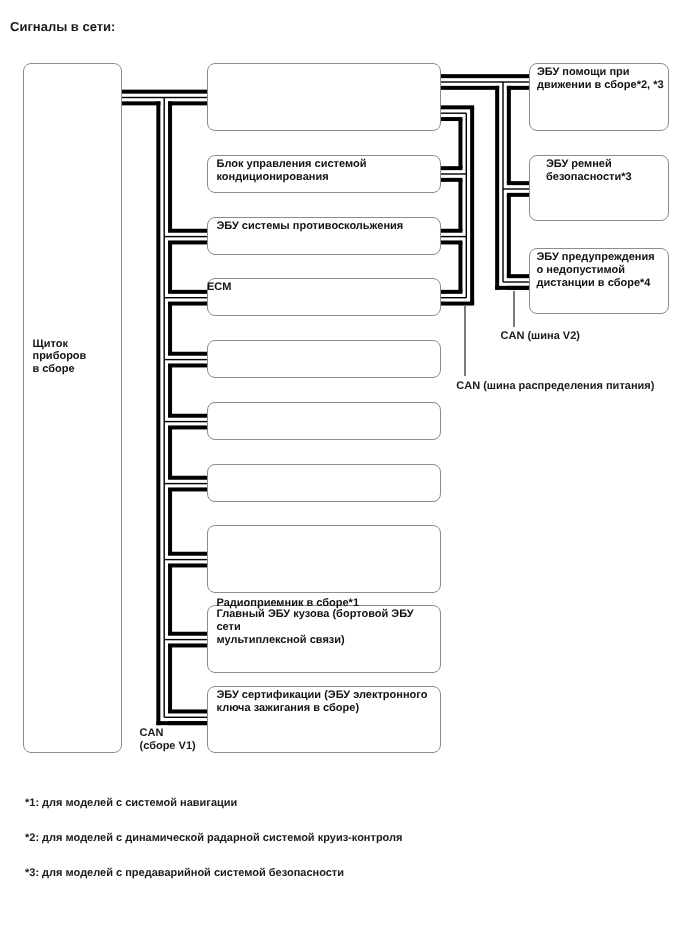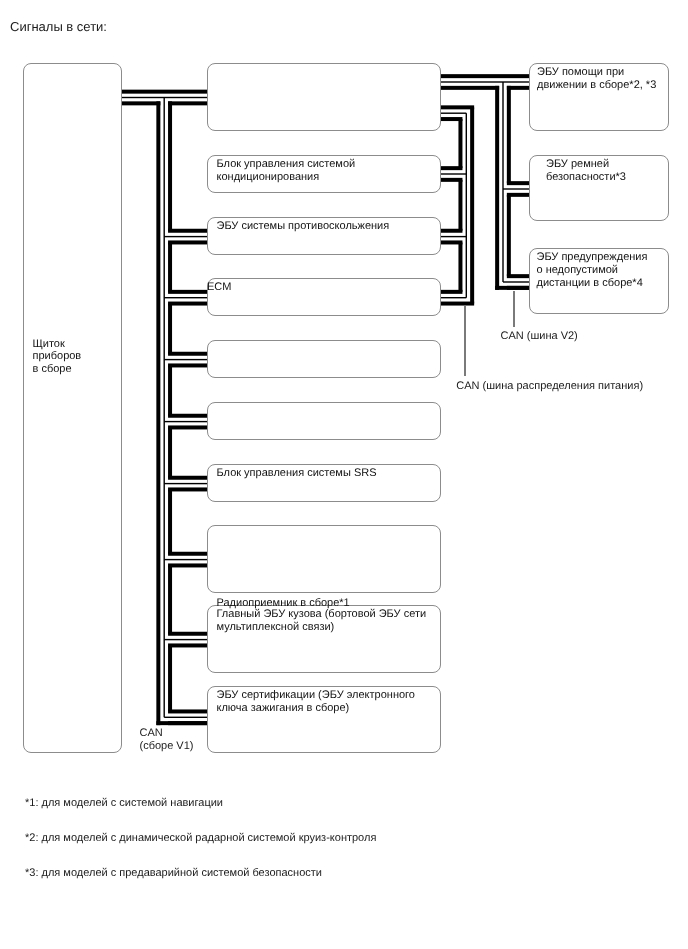--- a/index.html
+++ b/index.html
@@ -1,19 +1,19 @@
 <!DOCTYPE html>
 <html><head>
 <meta charset="utf-8">
 <style>
   html,body{margin:0;padding:0;background:#ffffff;}
   body{width:688px;height:949px;position:relative;overflow:hidden;
        font-family:"Liberation Sans",sans-serif;color:#1a1a1a;
        -webkit-font-smoothing:antialiased;text-rendering:geometricPrecision;}
-  .page{position:absolute;left:0;top:0;width:688px;height:949px;background:#fff;}
+  .page{position:absolute;left:0;top:0;width:688px;height:949px;background:#fff;font-weight:bold;}
   svg.wires{position:absolute;left:0;top:0;width:688px;height:949px;}
   .box{position:absolute;box-sizing:border-box;border:1px solid #8c8c8c;border-radius:8px;background:#fff;}
   .btxt{position:absolute;font-size:11px;line-height:12.8px;color:#111;white-space:pre-line;}
   .title{position:absolute;left:10px;top:19px;font-size:13px;color:#1a1a1a;white-space:nowrap;}
   .buslbl{position:absolute;font-size:11px;line-height:13.2px;color:#1a1a1a;white-space:pre-line;}
   .fn{position:absolute;left:25px;font-size:11px;color:#1a1a1a;white-space:nowrap;}
   .leader{position:absolute;background:#7a7a7a;width:1px;}
 </style>
 </head>
 <body>
@@ -116,21 +116,20 @@
   <div class="box" style="left:207px;top:525px;width:234px;height:68px;"></div>
   <div class="box" style="left:207px;top:605px;width:234px;height:68px;"></div>
   <div class="box" style="left:207px;top:686px;width:234px;height:67px;"></div>
   <div class="box" style="left:529px;top:63px;width:140px;height:68px;"></div>
   <div class="box" style="left:529px;top:155px;width:140px;height:66px;"></div>
   <div class="box" style="left:529px;top:248px;width:140px;height:66px;"></div>
   <div class="btxt" style="left:216.5px;top:158px;width:220px;">Блок управления системой
 кондиционирования</div>
   <div class="btxt" style="left:216.5px;top:220px;width:220px;">ЭБУ системы противоскольжения</div>
   <div class="btxt" style="left:207px;top:281px;width:234px;text-align:left;">ECM</div>
-  <div class="btxt" style="left:216.5px;top:467px;width:220px;">Блок управления системы SRS</div>
   <div class="btxt" style="left:216.5px;top:552px;width:220px;margin-top:45px;">Радиоприемник в сборе*1</div>
   <div class="btxt" style="left:216.5px;top:608px;width:220px;">Главный ЭБУ кузова (бортовой ЭБУ сети
 мультиплексной связи)</div>
   <div class="btxt" style="left:216.5px;top:689px;width:220px;">ЭБУ сертификации (ЭБУ электронного
 ключа зажигания в сборе)</div>
   <div class="btxt" style="left:537px;top:66px;width:130px;">ЭБУ помощи при
 движении в сборе*2, *3</div>
   <div class="btxt" style="left:546px;top:158px;width:130px;">ЭБУ ремней
 безопасности*3</div>
   <div class="btxt" style="left:536.5px;top:251px;width:130px;">ЭБУ предупреждения

